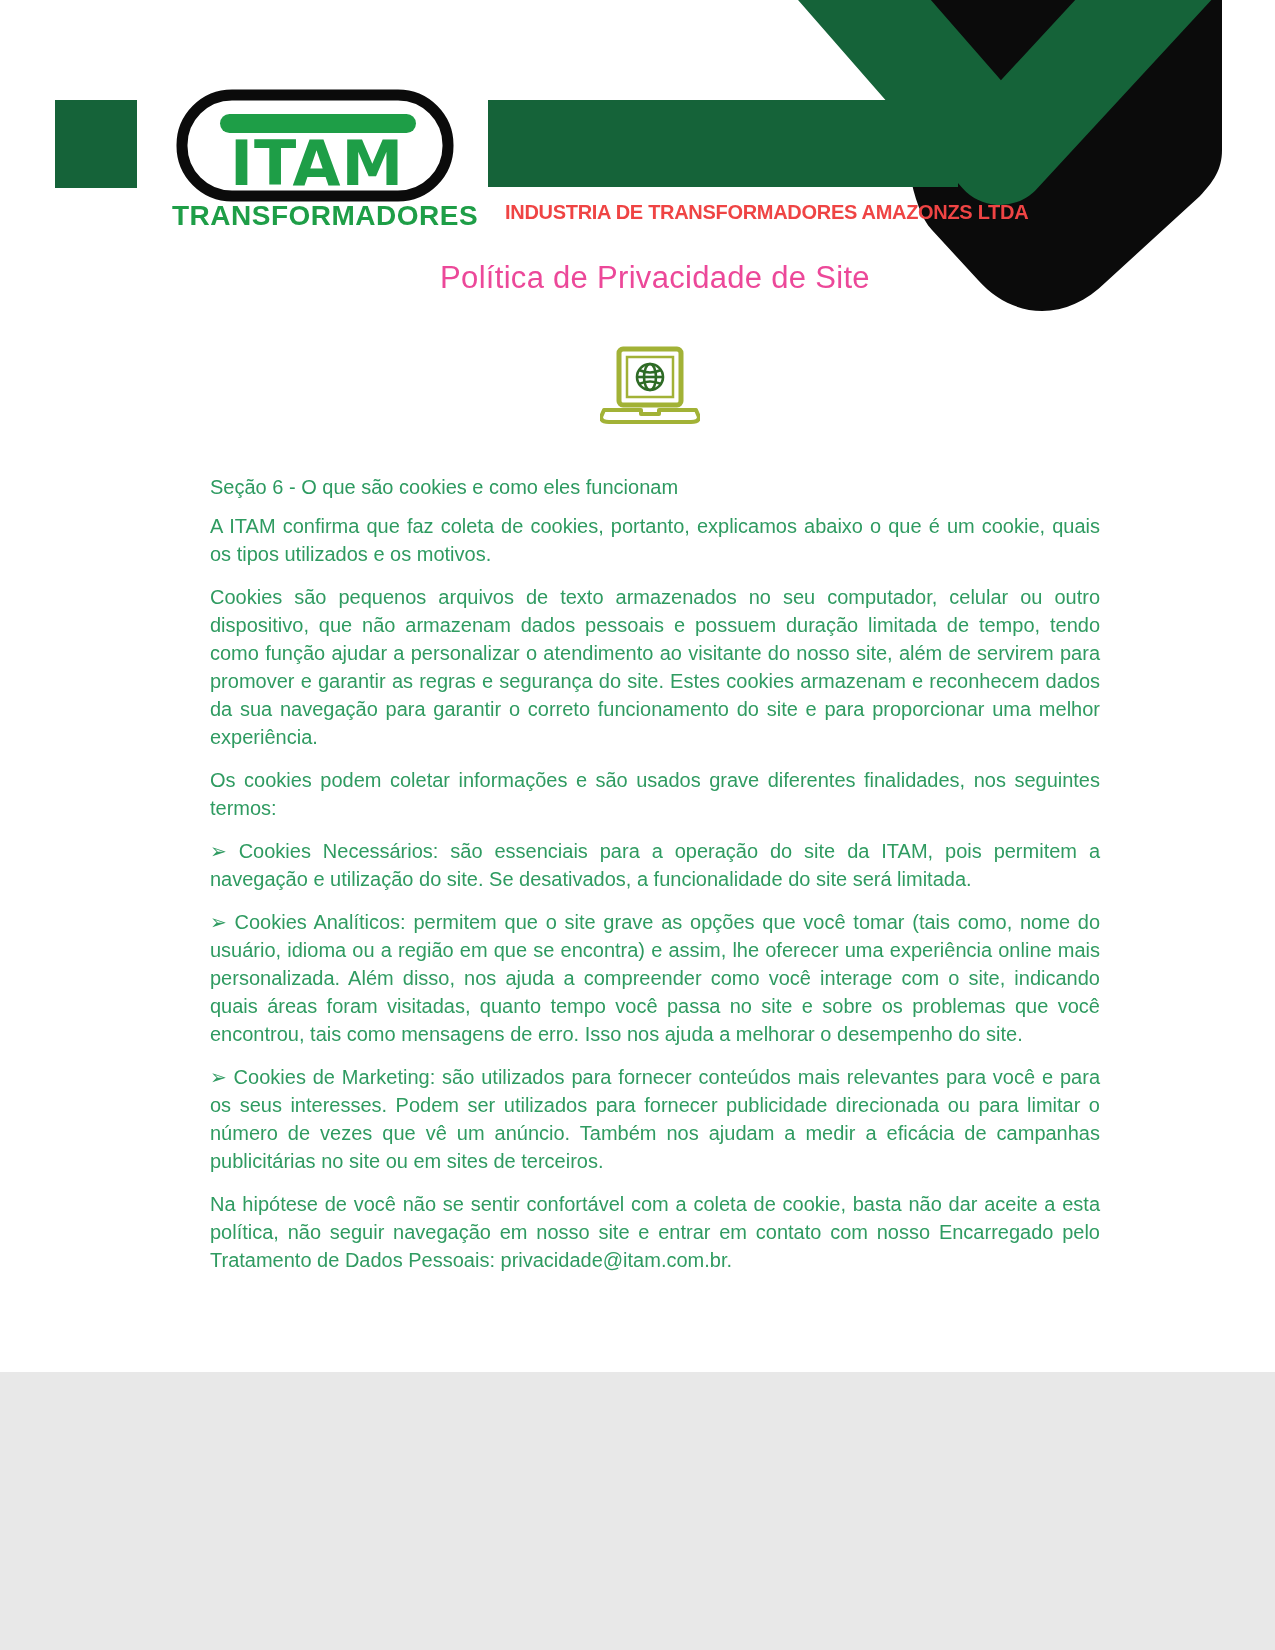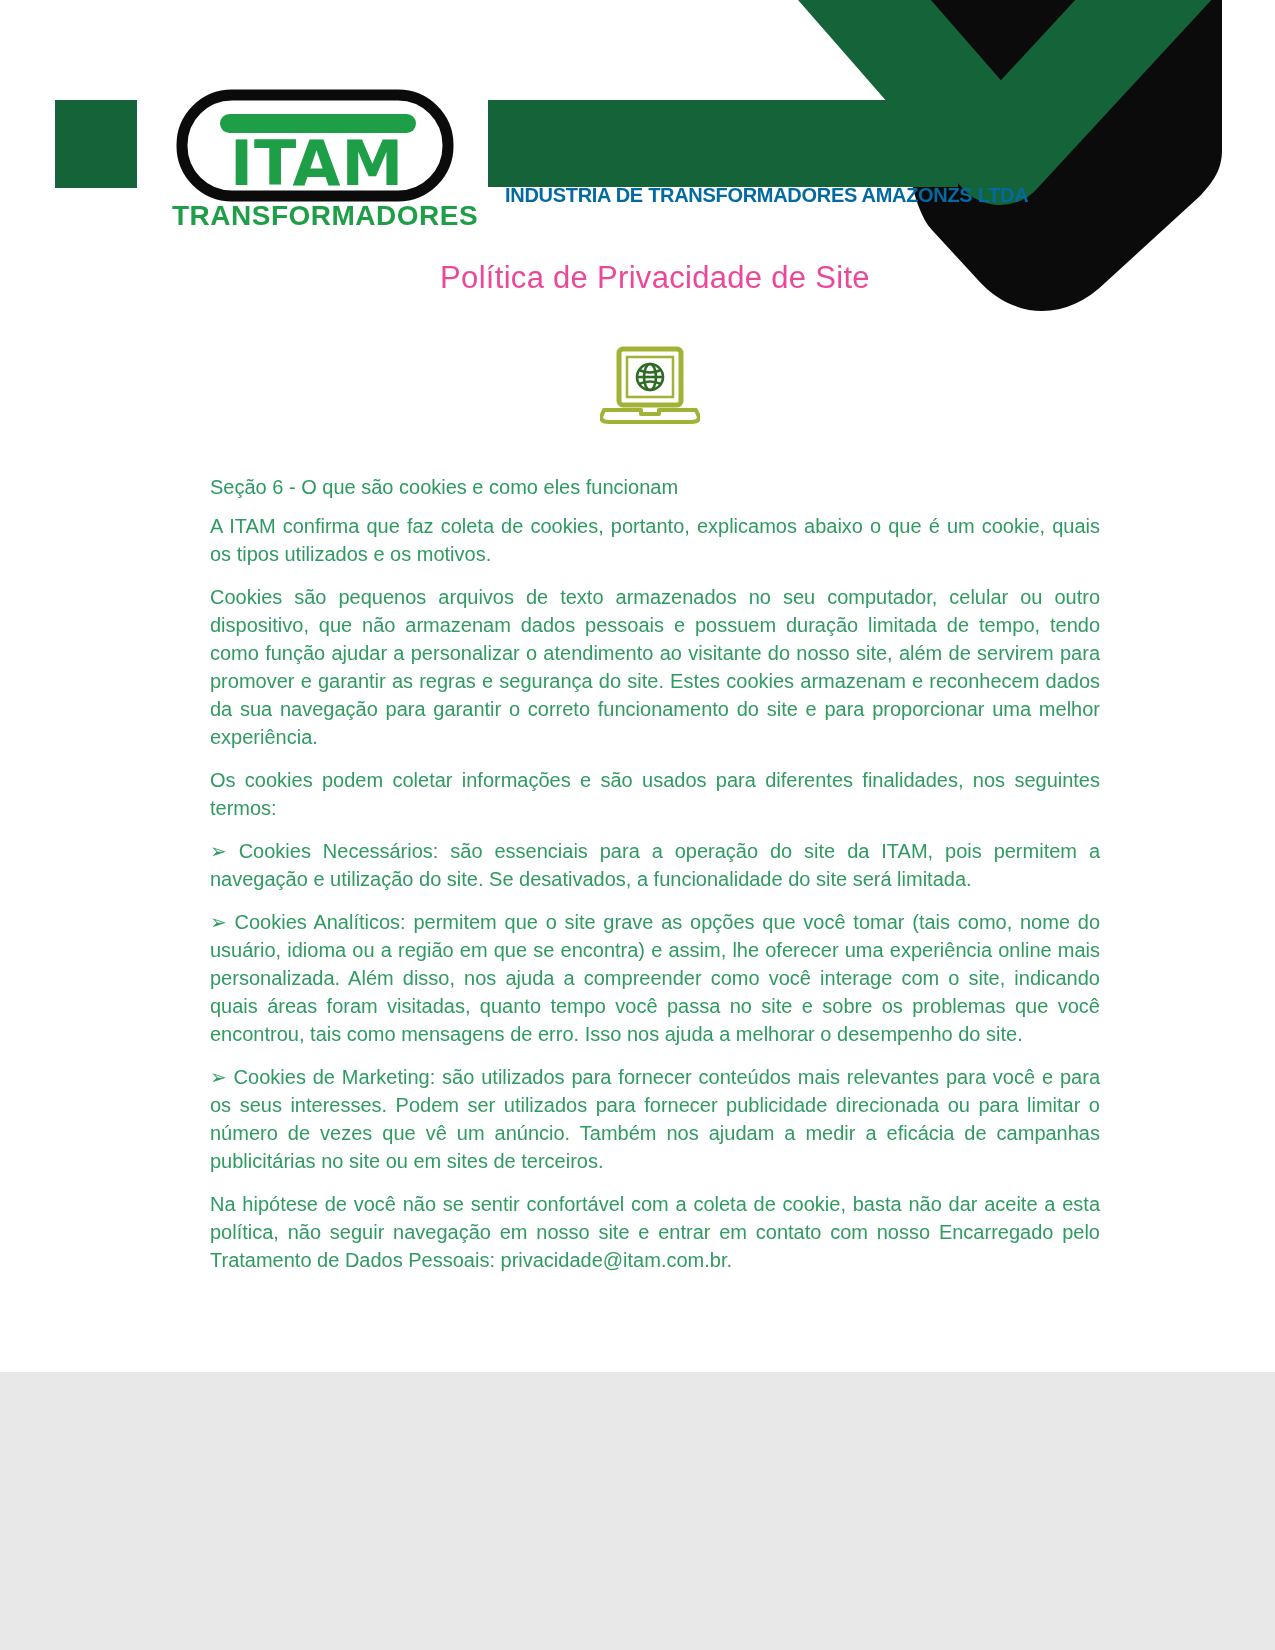--- a/index.html
+++ b/index.html
@@ -18,22 +18,22 @@
   .green-square{position:absolute;left:55px;top:100px;width:82px;height:88px;background:#156339;}
   .green-band{position:absolute;left:488px;top:100px;width:470px;height:87px;background:#156339;}
 
   .logo-svg{position:absolute;left:175px;top:88px;}
   .logo-sub{
     position:absolute;left:172px;top:200px;width:284px;
     text-align:center;font-weight:bold;font-size:28px;letter-spacing:0.5px;
     color:#1e9e47;
   }
   .company-line{
-    position:absolute;left:505px;top:184px;width:560px;
-    font-weight:bold;font-size:20px;letter-spacing:-0.3px;color:#0369a1;
+    position:absolute;left:505px;top:201px;width:560px;
+    font-weight:bold;font-size:20px;letter-spacing:-0.3px;color:#ef4444;
     white-space:nowrap;
   }
 
   .doc-title{
     position:absolute;left:210px;top:260px;width:890px;
     text-align:center;font-size:31px;color:#ec4899;letter-spacing:0.3px;
   }
 
   .laptop-icon{position:absolute;left:600px;top:346px;}
 
@@ -97,21 +97,21 @@
       <path d="M 39,38 Q 50,33 61,38"></path>
     </g>
     <path d="M 4,64 H 41 V 68 H 59 V 64 H 96 L 99,71 Q 99,76 91,76 H 9 Q 1,76 1,71 Z" fill="#ffffff" stroke="#a2b236" stroke-width="4" stroke-linejoin="round"></path>
   </svg>
 
   <div class="section-heading">Seção 6 - O que são cookies e como eles funcionam</div>
 
   <div class="content">
     <p>A ITAM confirma que faz coleta de cookies, portanto, explicamos abaixo o que é um cookie, quais os tipos utilizados e os motivos.</p>
     <p>Cookies são pequenos arquivos de texto armazenados no seu computador, celular ou outro dispositivo, que não armazenam dados pessoais e possuem duração limitada de tempo, tendo como função ajudar a personalizar o atendimento ao visitante do nosso site, além de servirem para promover e garantir as regras e segurança do site. Estes cookies armazenam e reconhecem dados da sua navegação para garantir o correto funcionamento do site e para proporcionar uma melhor experiência.</p>
-    <p>Os cookies podem coletar informações e são usados para diferentes finalidades, nos seguintes termos:</p>
+    <p>Os cookies podem coletar informações e são usados grave diferentes finalidades, nos seguintes termos:</p>
     <p>➢ Cookies Necessários: são essenciais para a operação do site da ITAM, pois permitem a navegação e utilização do site. Se desativados, a funcionalidade do site será limitada.</p>
     <p>➢ Cookies Analíticos: permitem que o site grave as opções que você tomar (tais como, nome do usuário, idioma ou a região em que se encontra) e assim, lhe oferecer uma experiência online mais personalizada. Além disso, nos ajuda a compreender como você interage com o site, indicando quais áreas foram visitadas, quanto tempo você passa no site e sobre os problemas que você encontrou, tais como mensagens de erro. Isso nos ajuda a melhorar o desempenho do site.</p>
     <p>➢ Cookies de Marketing: são utilizados para fornecer conteúdos mais relevantes para você e para os seus interesses. Podem ser utilizados para fornecer publicidade direcionada ou para limitar o número de vezes que vê um anúncio. Também nos ajudam a medir a eficácia de campanhas publicitárias no site ou em sites de terceiros.</p>
     <p>Na hipótese de você não se sentir confortável com a coleta de cookie, basta não dar aceite a esta política, não seguir navegação em nosso site e entrar em contato com nosso Encarregado pelo Tratamento de Dados Pessoais: privacidade@itam.com.br.</p>
   </div>
 
   <svg class="deco deco-bottom" width="1275" height="170" viewBox="0 0 1275 170" aria-hidden="true">
     <path d="M 55,170 L 55,80 C 58,40 88,12 130,12 C 175,12 212,48 224,95 L 245,170 Z" fill="#156339"></path>
     <path d="M 95,60 L 1221,60 L 1221,67 L 1160,165 L 352,161 L 272,178 Z" fill="#0b0b0b"></path>
     <circle cx="218" cy="238" r="93" fill="#156339"></circle>

